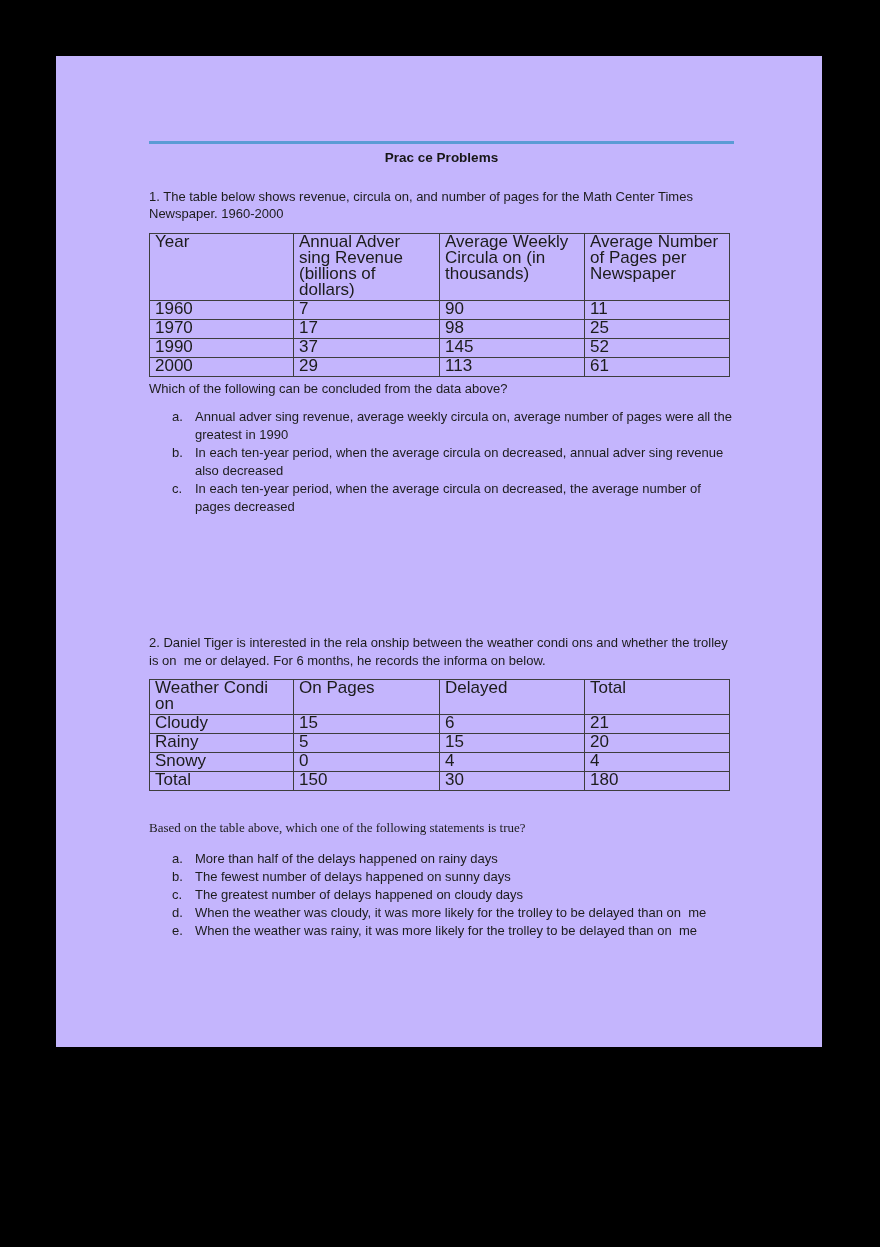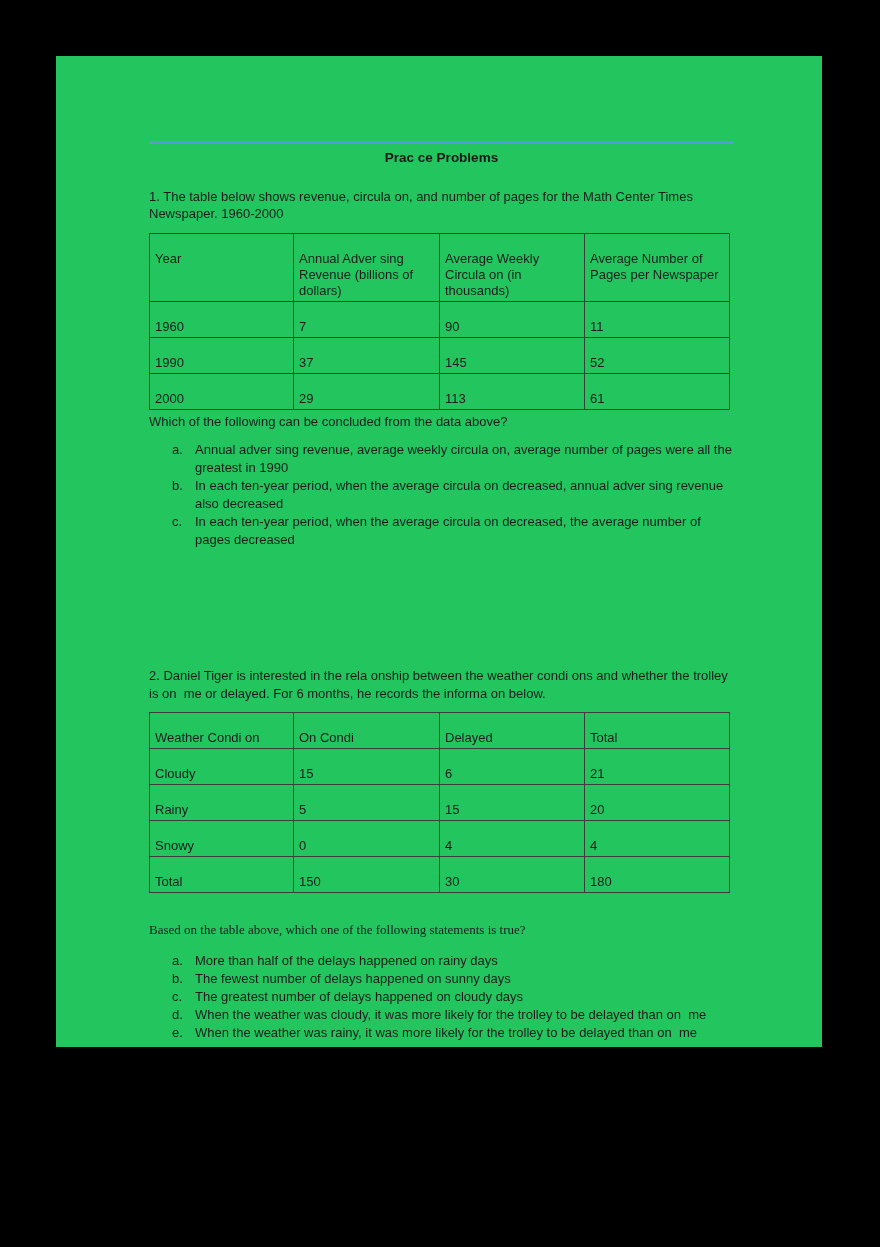--- a/index.html
+++ b/index.html
@@ -7,21 +7,21 @@
     width: 880px; height: 1247px;
     background: #000;
     font-family: "Liberation Sans", sans-serif;
     position: relative;
     overflow: hidden;
   }
   .page {
     position: absolute;
     left: 56px; top: 56px;
     width: 766px; height: 991px;
-    background: #22c55e;
+    background: #c4b5fd;
   }
   .content {
     position: absolute;
     left: 93px; top: 0;
     width: 585px;
     color: #1c1c1c;
     font-size: 13px;
     line-height: 17.5px;
   }
   .title-rule {
@@ -40,24 +40,24 @@
     white-space: pre-wrap;
   }
   table.data-table {
     margin-top: 10px;
     border-collapse: collapse;
     width: 580px;
     table-layout: fixed;
   }
   table.data-table td {
     border: 1px solid #3d3d3d;
-    padding: 17px 5px 2px 5px;
+    padding: 0 5px 2px 5px;
     vertical-align: top;
     line-height: 16px;
-    font-size: 13px;
+    font-size: 17px;
     white-space: pre-wrap;
   }
   .col-1 { width: 144px; }
   .col-2 { width: 146px; }
   .col-3 { width: 145px; }
   .col-4 { width: 145px; }
   .prompt { margin-top: 3px; white-space: pre-wrap; }
   .options { margin-top: 11px; }
   .option { display: flex; line-height: 18px; }
   .option .letter {
@@ -99,20 +99,26 @@
           <td>Average Weekly Circula on (in thousands)</td>
           <td>Average Number of Pages per Newspaper</td>
         </tr>
         <tr>
           <td>1960</td>
           <td>7</td>
           <td>90</td>
           <td>11</td>
         </tr>
         <tr>
+          <td>1970</td>
+          <td>17</td>
+          <td>98</td>
+          <td>25</td>
+        </tr>
+        <tr>
           <td>1990</td>
           <td>37</td>
           <td>145</td>
           <td>52</td>
         </tr>
         <tr>
           <td>2000</td>
           <td>29</td>
           <td>113</td>
           <td>61</td>
@@ -142,21 +148,21 @@
     <table class="data-table q2-table">
       <colgroup>
         <col class="col-1">
           <col class="col-2">
           <col class="col-3">
           <col class="col-4">
       </colgroup>
       <tbody>
         <tr>
           <td>Weather Condi on</td>
-          <td>On Condi</td>
+          <td>On Pages</td>
           <td>Delayed</td>
           <td>Total</td>
         </tr>
         <tr>
           <td>Cloudy</td>
           <td>15</td>
           <td>6</td>
           <td>21</td>
         </tr>
         <tr>

